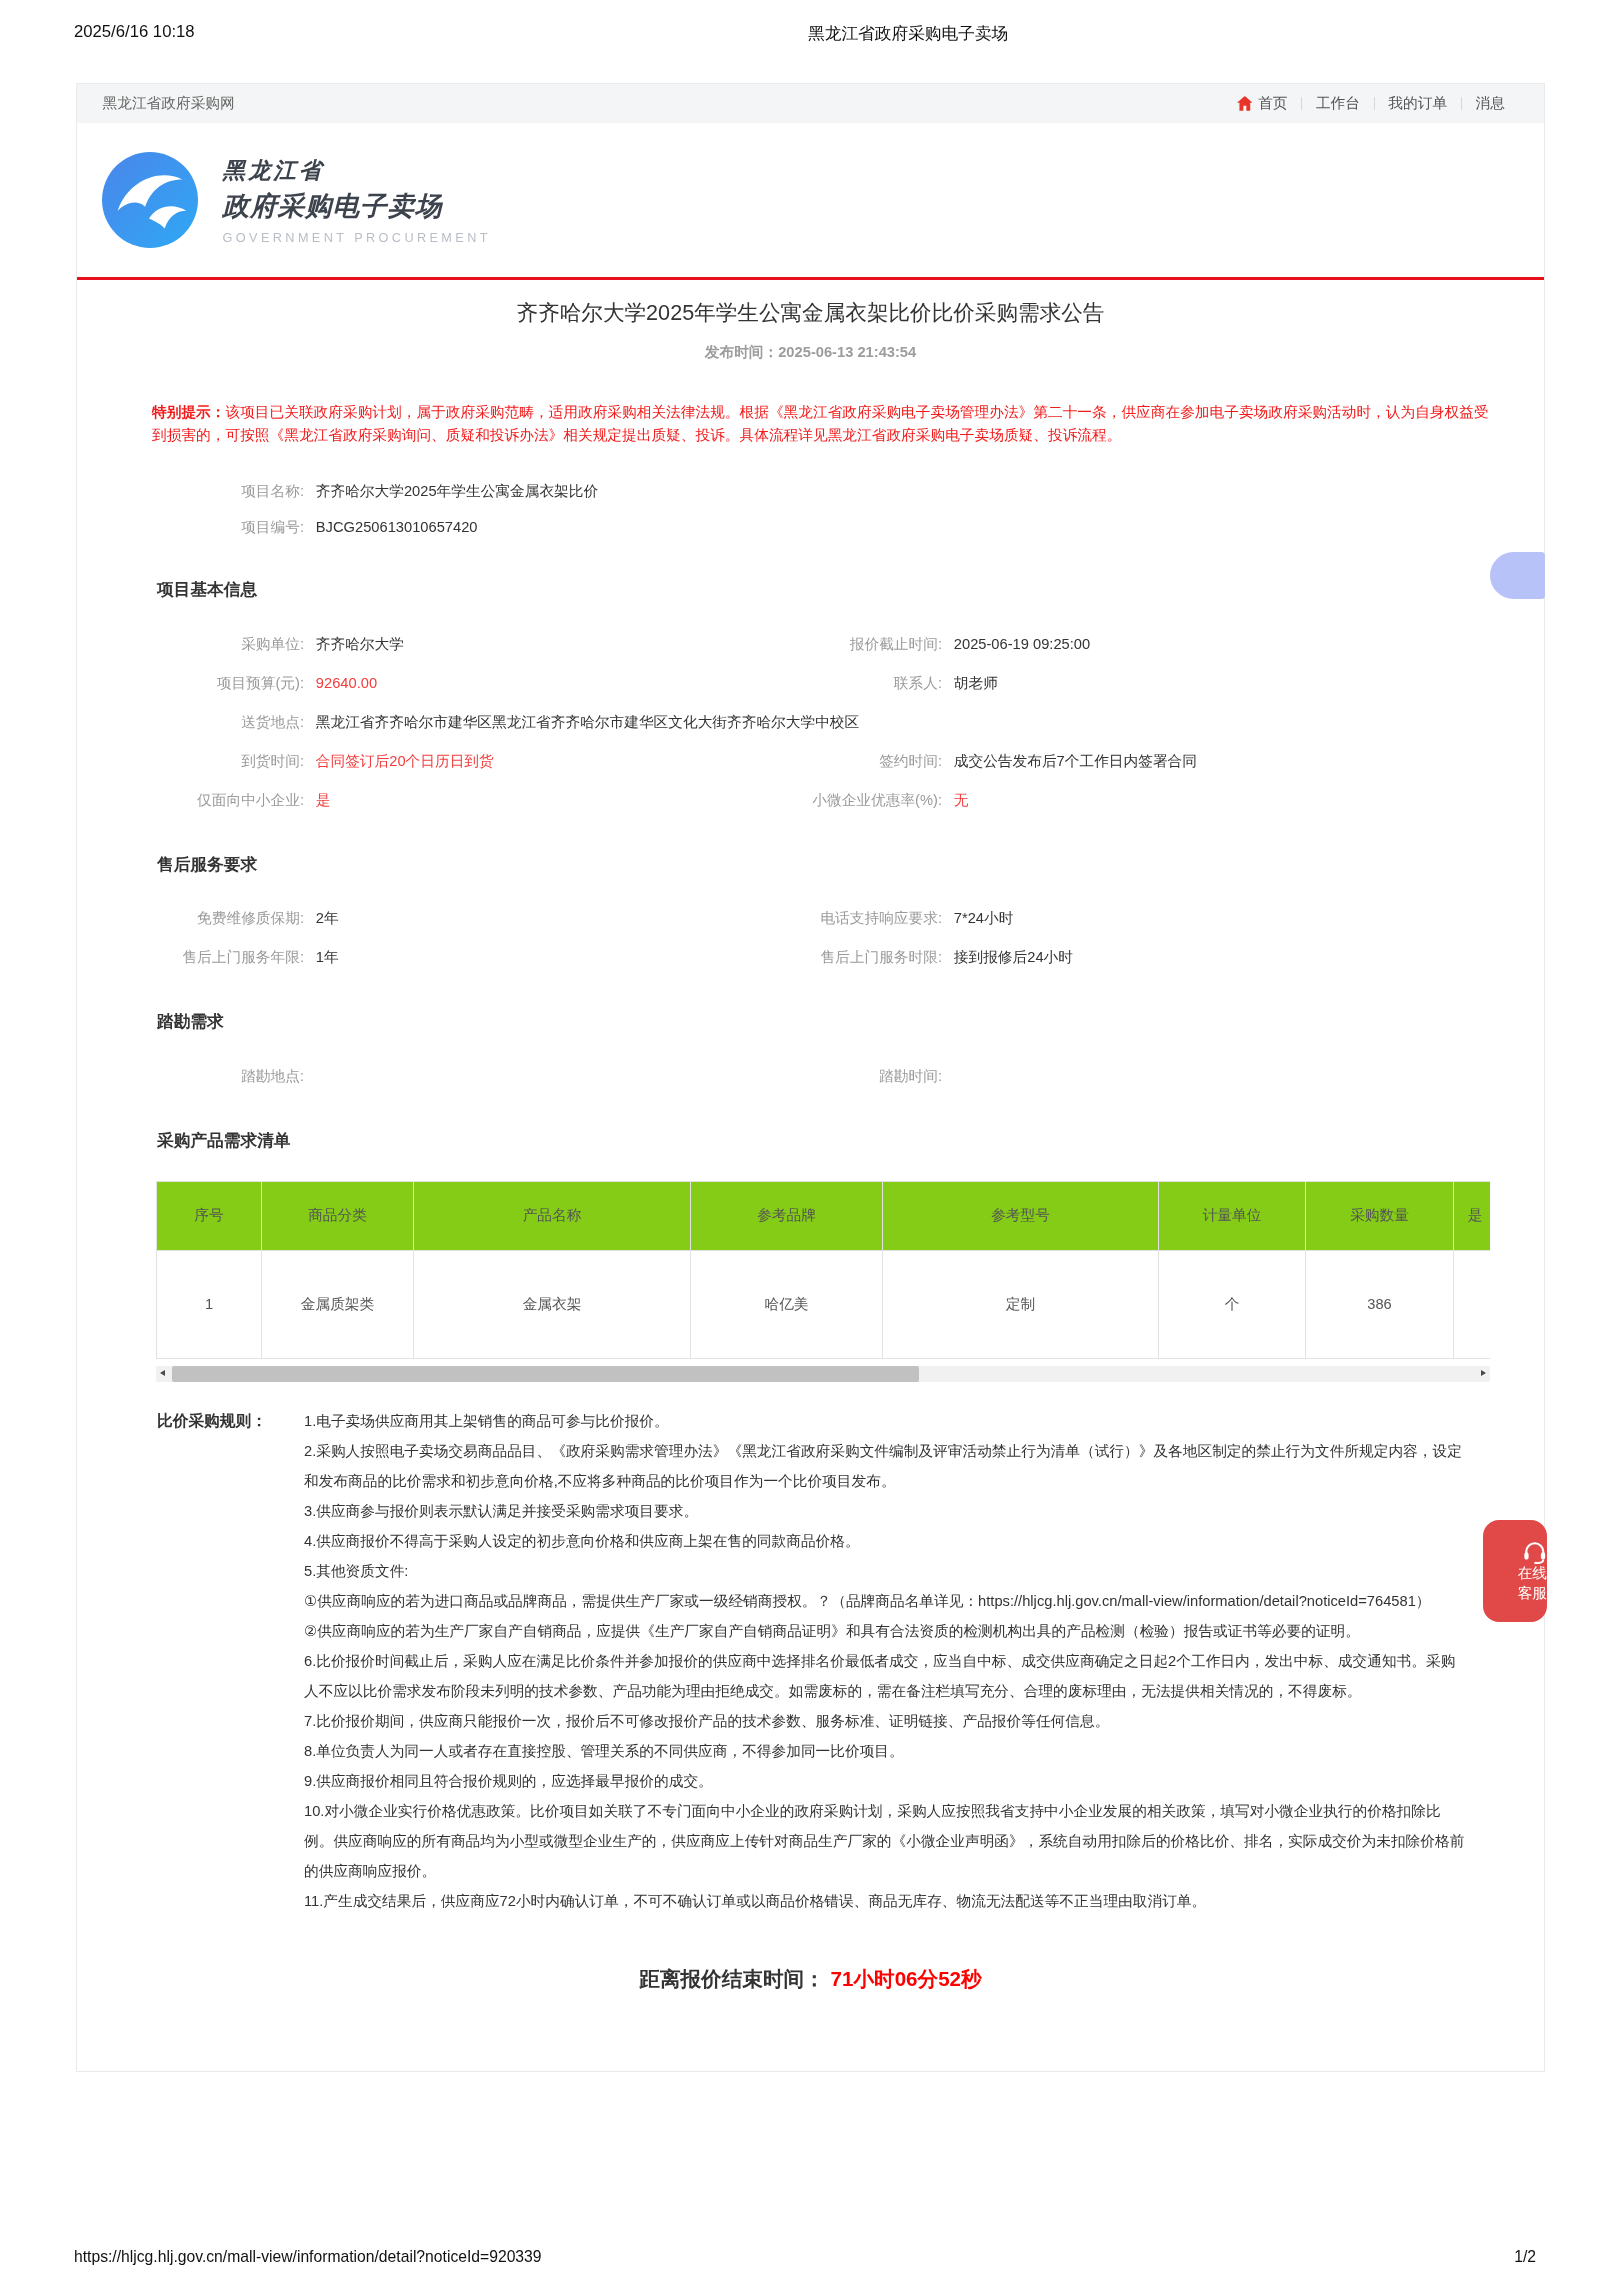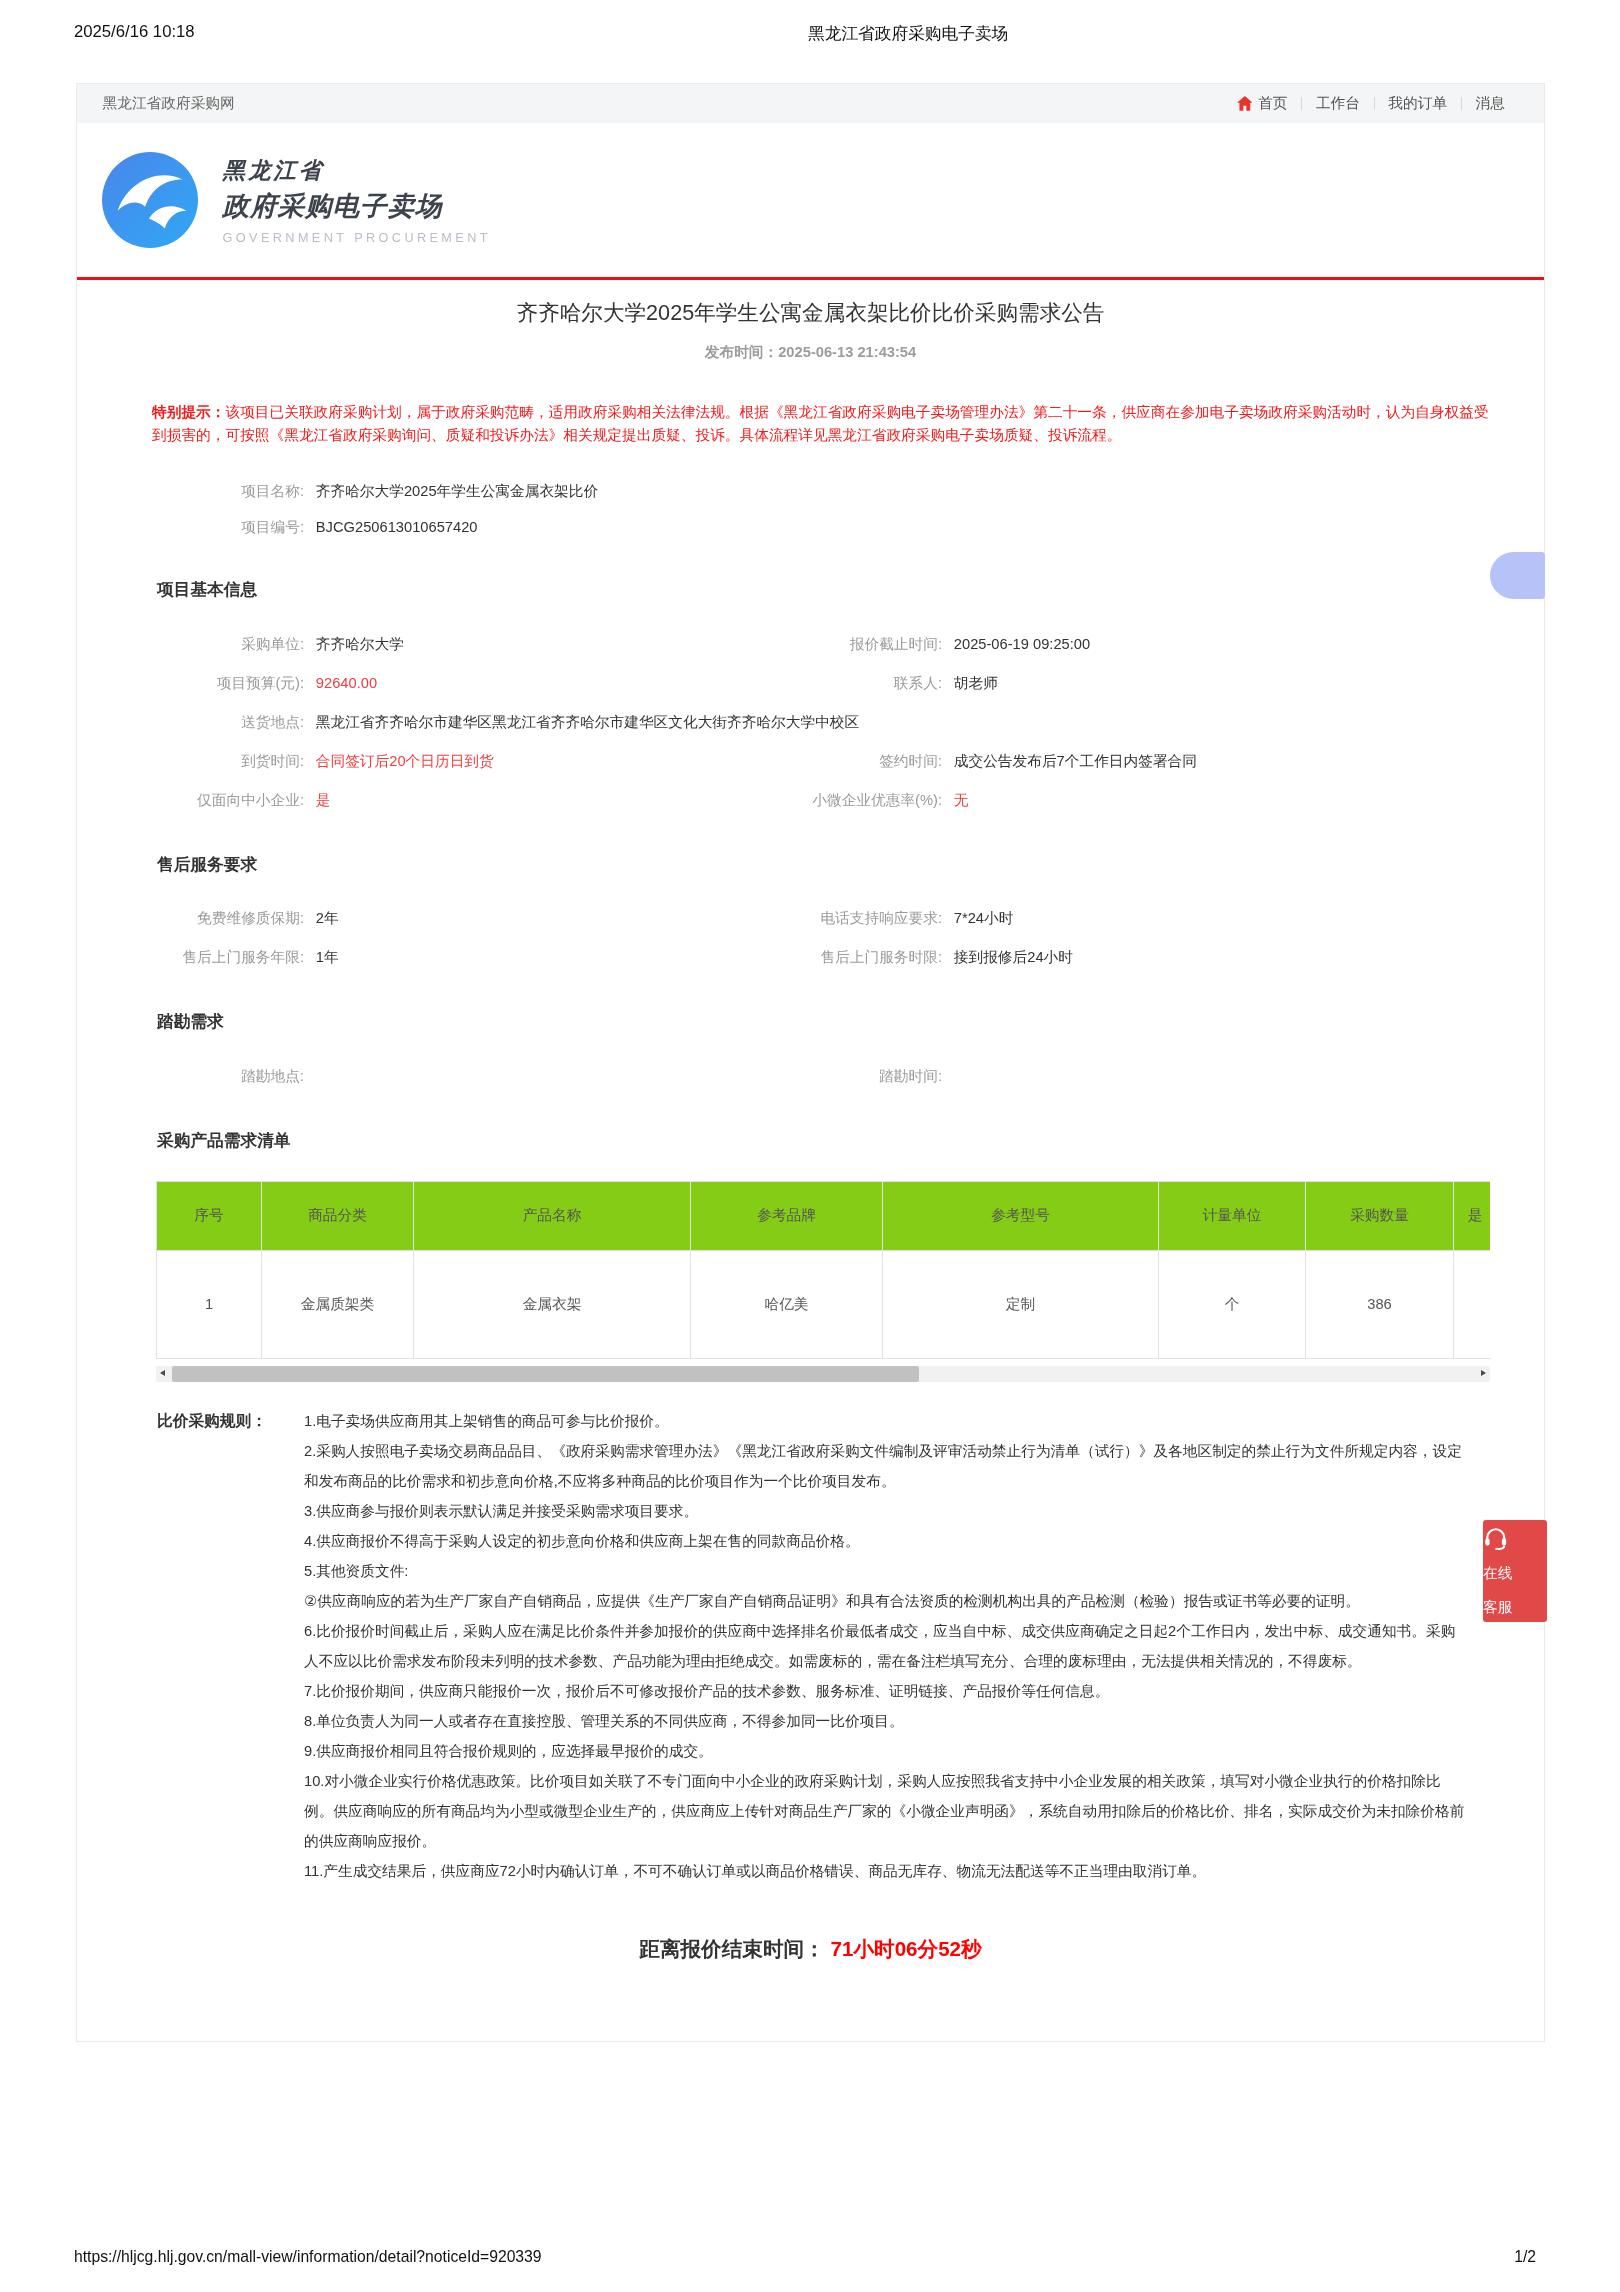--- a/index.html
+++ b/index.html
@@ -73,23 +73,23 @@
   .rules-body { width: 1166px; font-size: 14.7px; line-height: 30px; color: #333; }
   .rules-body p { margin: 0; }
 
   .countdown { margin-top: 49px; text-align: center; font-size: 20.6px; font-weight: bold; color: #333; }
   .cd-value { color: #fe0000; margin-left: 5.9px; }
 
   
   .pill-float { position: absolute; left: 1490px; top: 552px; width: 55px; height: 47px;
                 background: #b7c3f8; border-radius: 25.5px 3.9px 3.9px 25.5px; }
   .service-float { position: absolute; left: 1483px; top: 1520px; width: 64px; height: 102px;
-                   background: #e14848; border-radius: 3px; color: #fff; cursor: pointer;
-                   display: flex; flex-direction: column; align-items: flex-start; justify-content: center;
-                   gap: 14px; font-size: 14.7px; line-height: 19.6px; }
+                   background: #e14848; border-radius: 16px; color: #fff; cursor: pointer;
+                   display: flex; flex-direction: column; align-items: flex-end; justify-content: center;
+                   gap: 0; font-size: 14.7px; line-height: 19.6px; }
 </style>
 </head>
 <body>
 
 <div class="print-header">
   <span class="ph-date">2025/6/16 10:18</span>
   <span class="ph-title">黑龙江省政府采购电子卖场</span>
 </div>
 
 <div class="frame">
@@ -285,20 +285,21 @@
   </div>
 
   <div class="rules">
     <span class="rules-label">比价采购规则：</span>
     <div class="rules-body">
       <p>1.电子卖场供应商用其上架销售的商品可参与比价报价。</p>
       <p>2.采购人按照电子卖场交易商品品目、《政府采购需求管理办法》《黑龙江省政府采购文件编制及评审活动禁止行为清单（试行）》及各地区制定的禁止行为文件所规定内容，设定和发布商品的比价需求和初步意向价格,不应将多种商品的比价项目作为一个比价项目发布。</p>
       <p>3.供应商参与报价则表示默认满足并接受采购需求项目要求。</p>
       <p>4.供应商报价不得高于采购人设定的初步意向价格和供应商上架在售的同款商品价格。</p>
       <p>5.其他资质文件:</p>
+      <p>①供应商响应的若为进口商品或品牌商品，需提供生产厂家或一级经销商授权。？（品牌商品名单详见：https://hljcg.hlj.gov.cn/mall-view/information/detail?noticeId=764581）</p>
       <p>②供应商响应的若为生产厂家自产自销商品，应提供《生产厂家自产自销商品证明》和具有合法资质的检测机构出具的产品检测（检验）报告或证书等必要的证明。</p>
       <p>6.比价报价时间截止后，采购人应在满足比价条件并参加报价的供应商中选择排名价最低者成交，应当自中标、成交供应商确定之日起2个工作日内，发出中标、成交通知书。采购人不应以比价需求发布阶段未列明的技术参数、产品功能为理由拒绝成交。如需废标的，需在备注栏填写充分、合理的废标理由，无法提供相关情况的，不得废标。</p>
       <p>7.比价报价期间，供应商只能报价一次，报价后不可修改报价产品的技术参数、服务标准、证明链接、产品报价等任何信息。</p>
       <p>8.单位负责人为同一人或者存在直接控股、管理关系的不同供应商，不得参加同一比价项目。</p>
       <p>9.供应商报价相同且符合报价规则的，应选择最早报价的成交。</p>
       <p>10.对小微企业实行价格优惠政策。比价项目如关联了不专门面向中小企业的政府采购计划，采购人应按照我省支持中小企业发展的相关政策，填写对小微企业执行的价格扣除比例。供应商响应的所有商品均为小型或微型企业生产的，供应商应上传针对商品生产厂家的《小微企业声明函》，系统自动用扣除后的价格比价、排名，实际成交价为未扣除价格前的供应商响应报价。</p>
       <p>11.产生成交结果后，供应商应72小时内确认订单，不可不确认订单或以商品价格错误、商品无库存、物流无法配送等不正当理由取消订单。</p>
     </div>
   </div>
 

